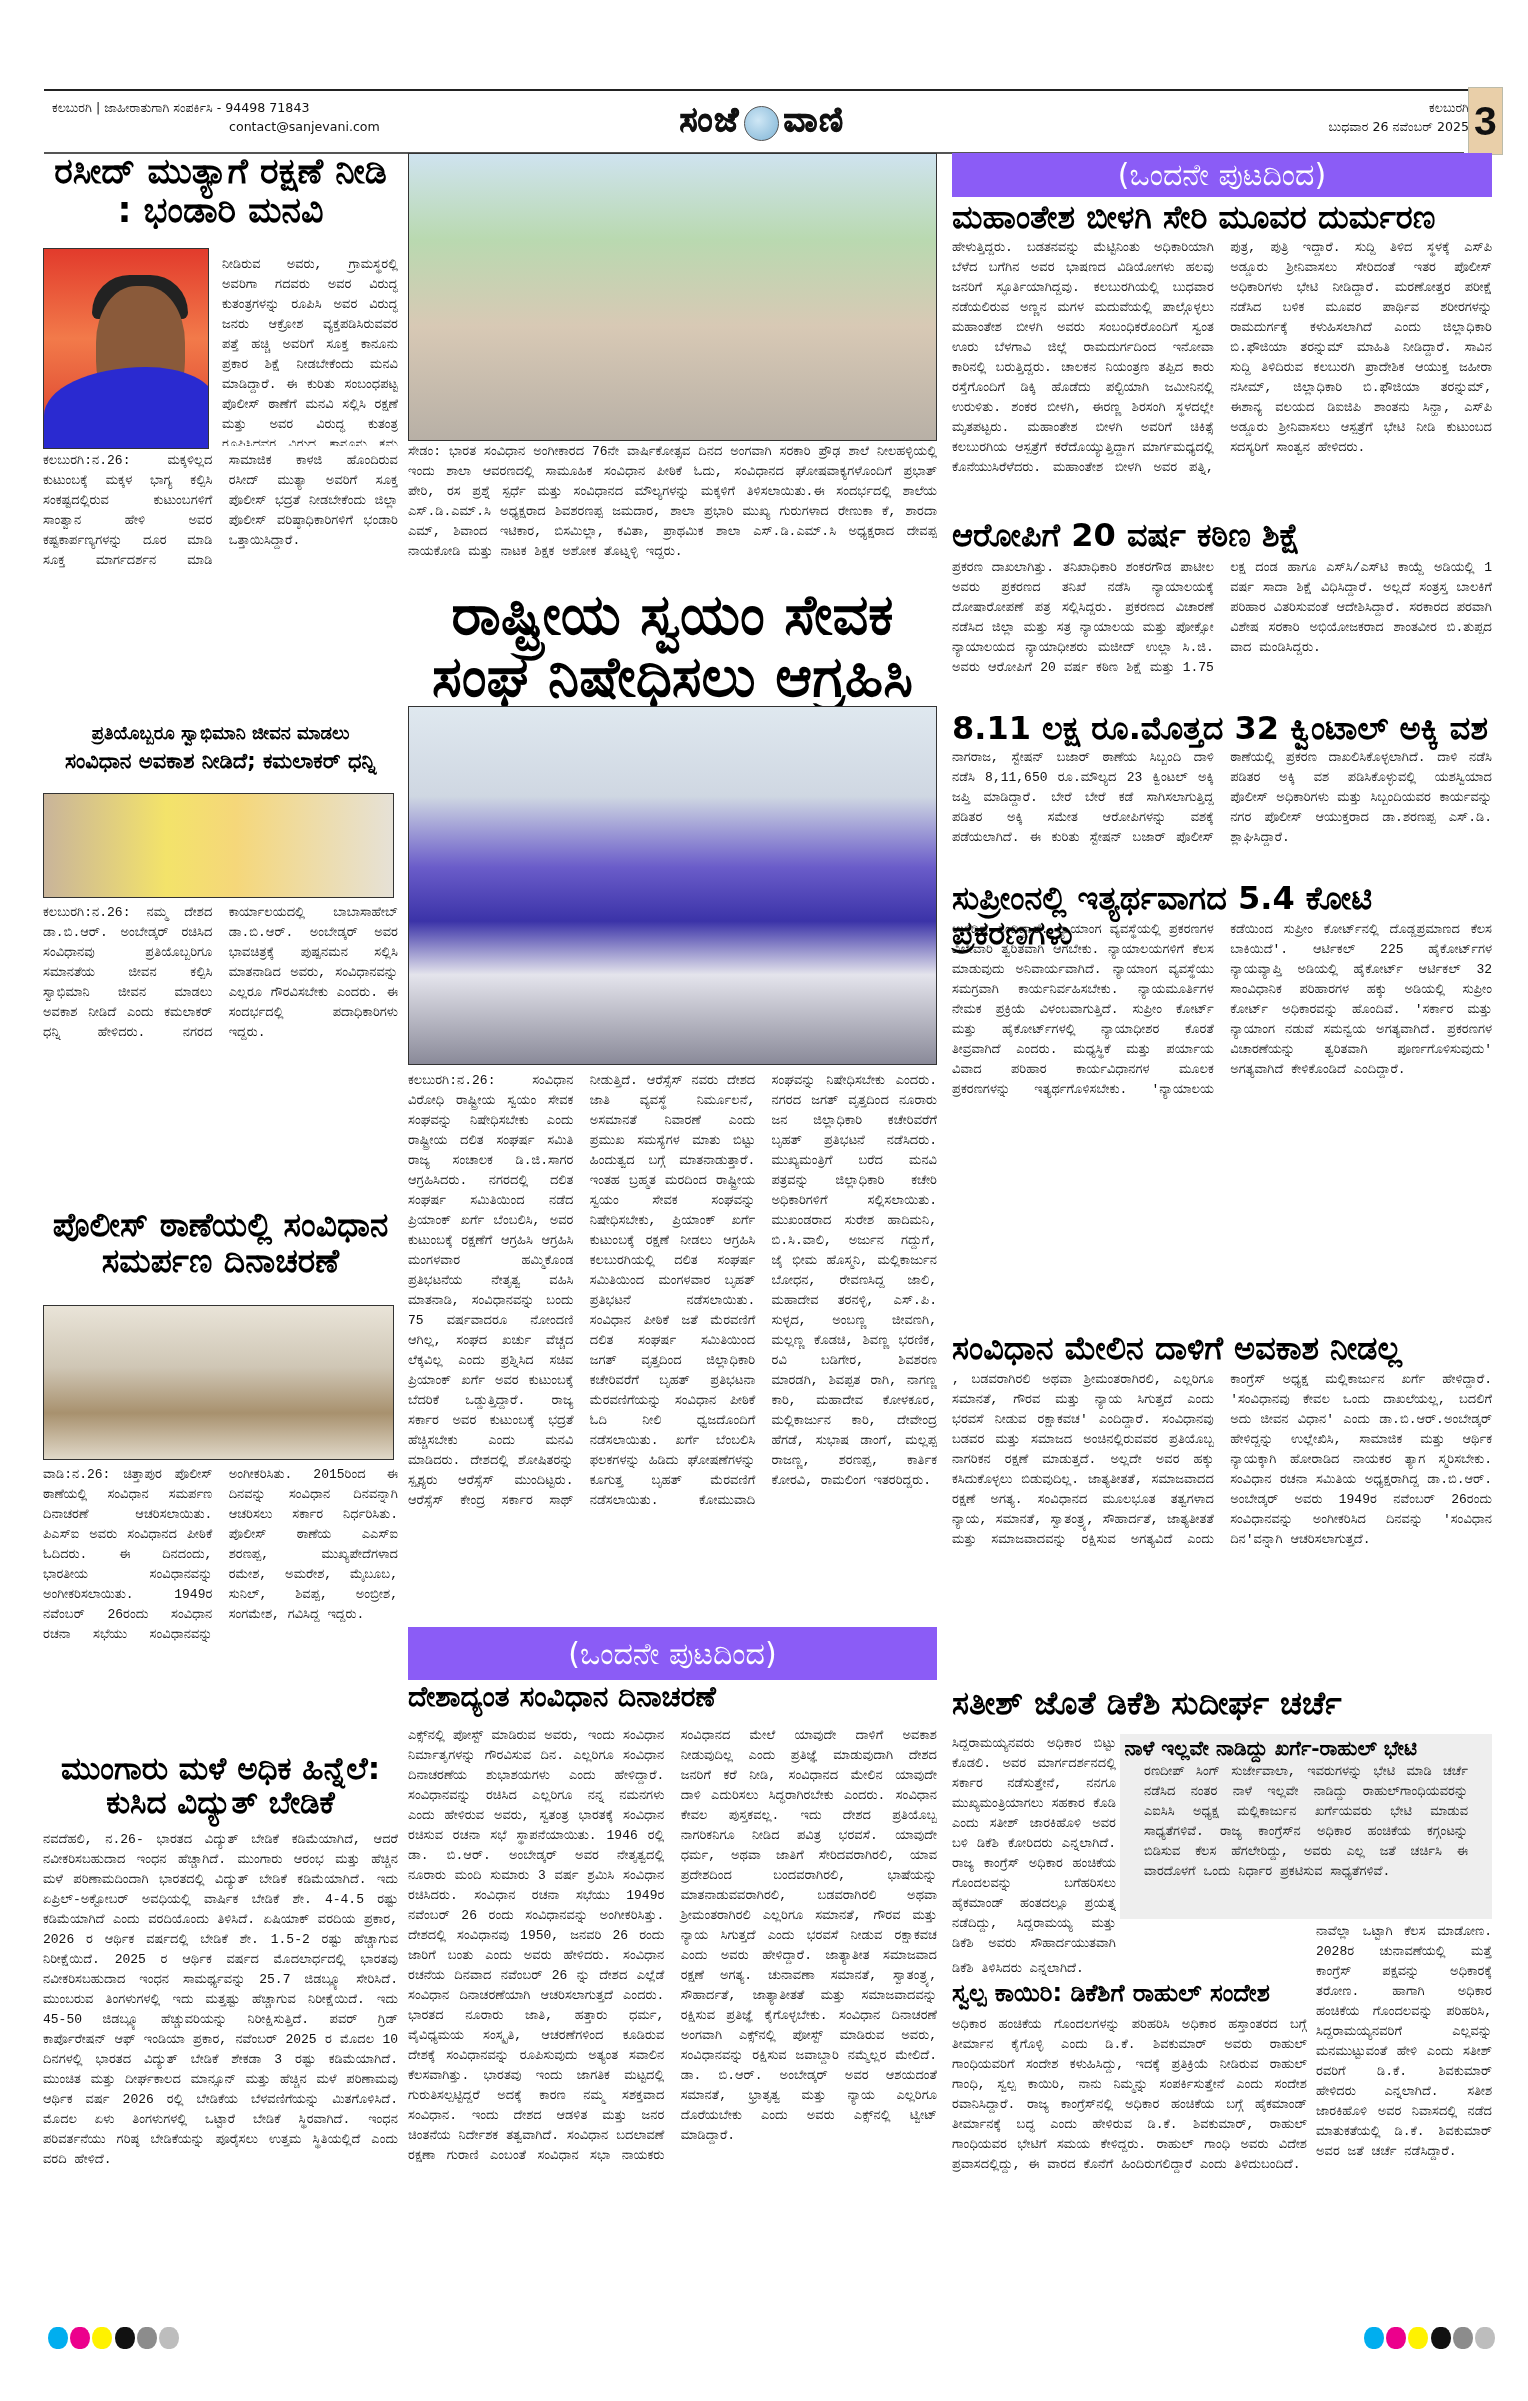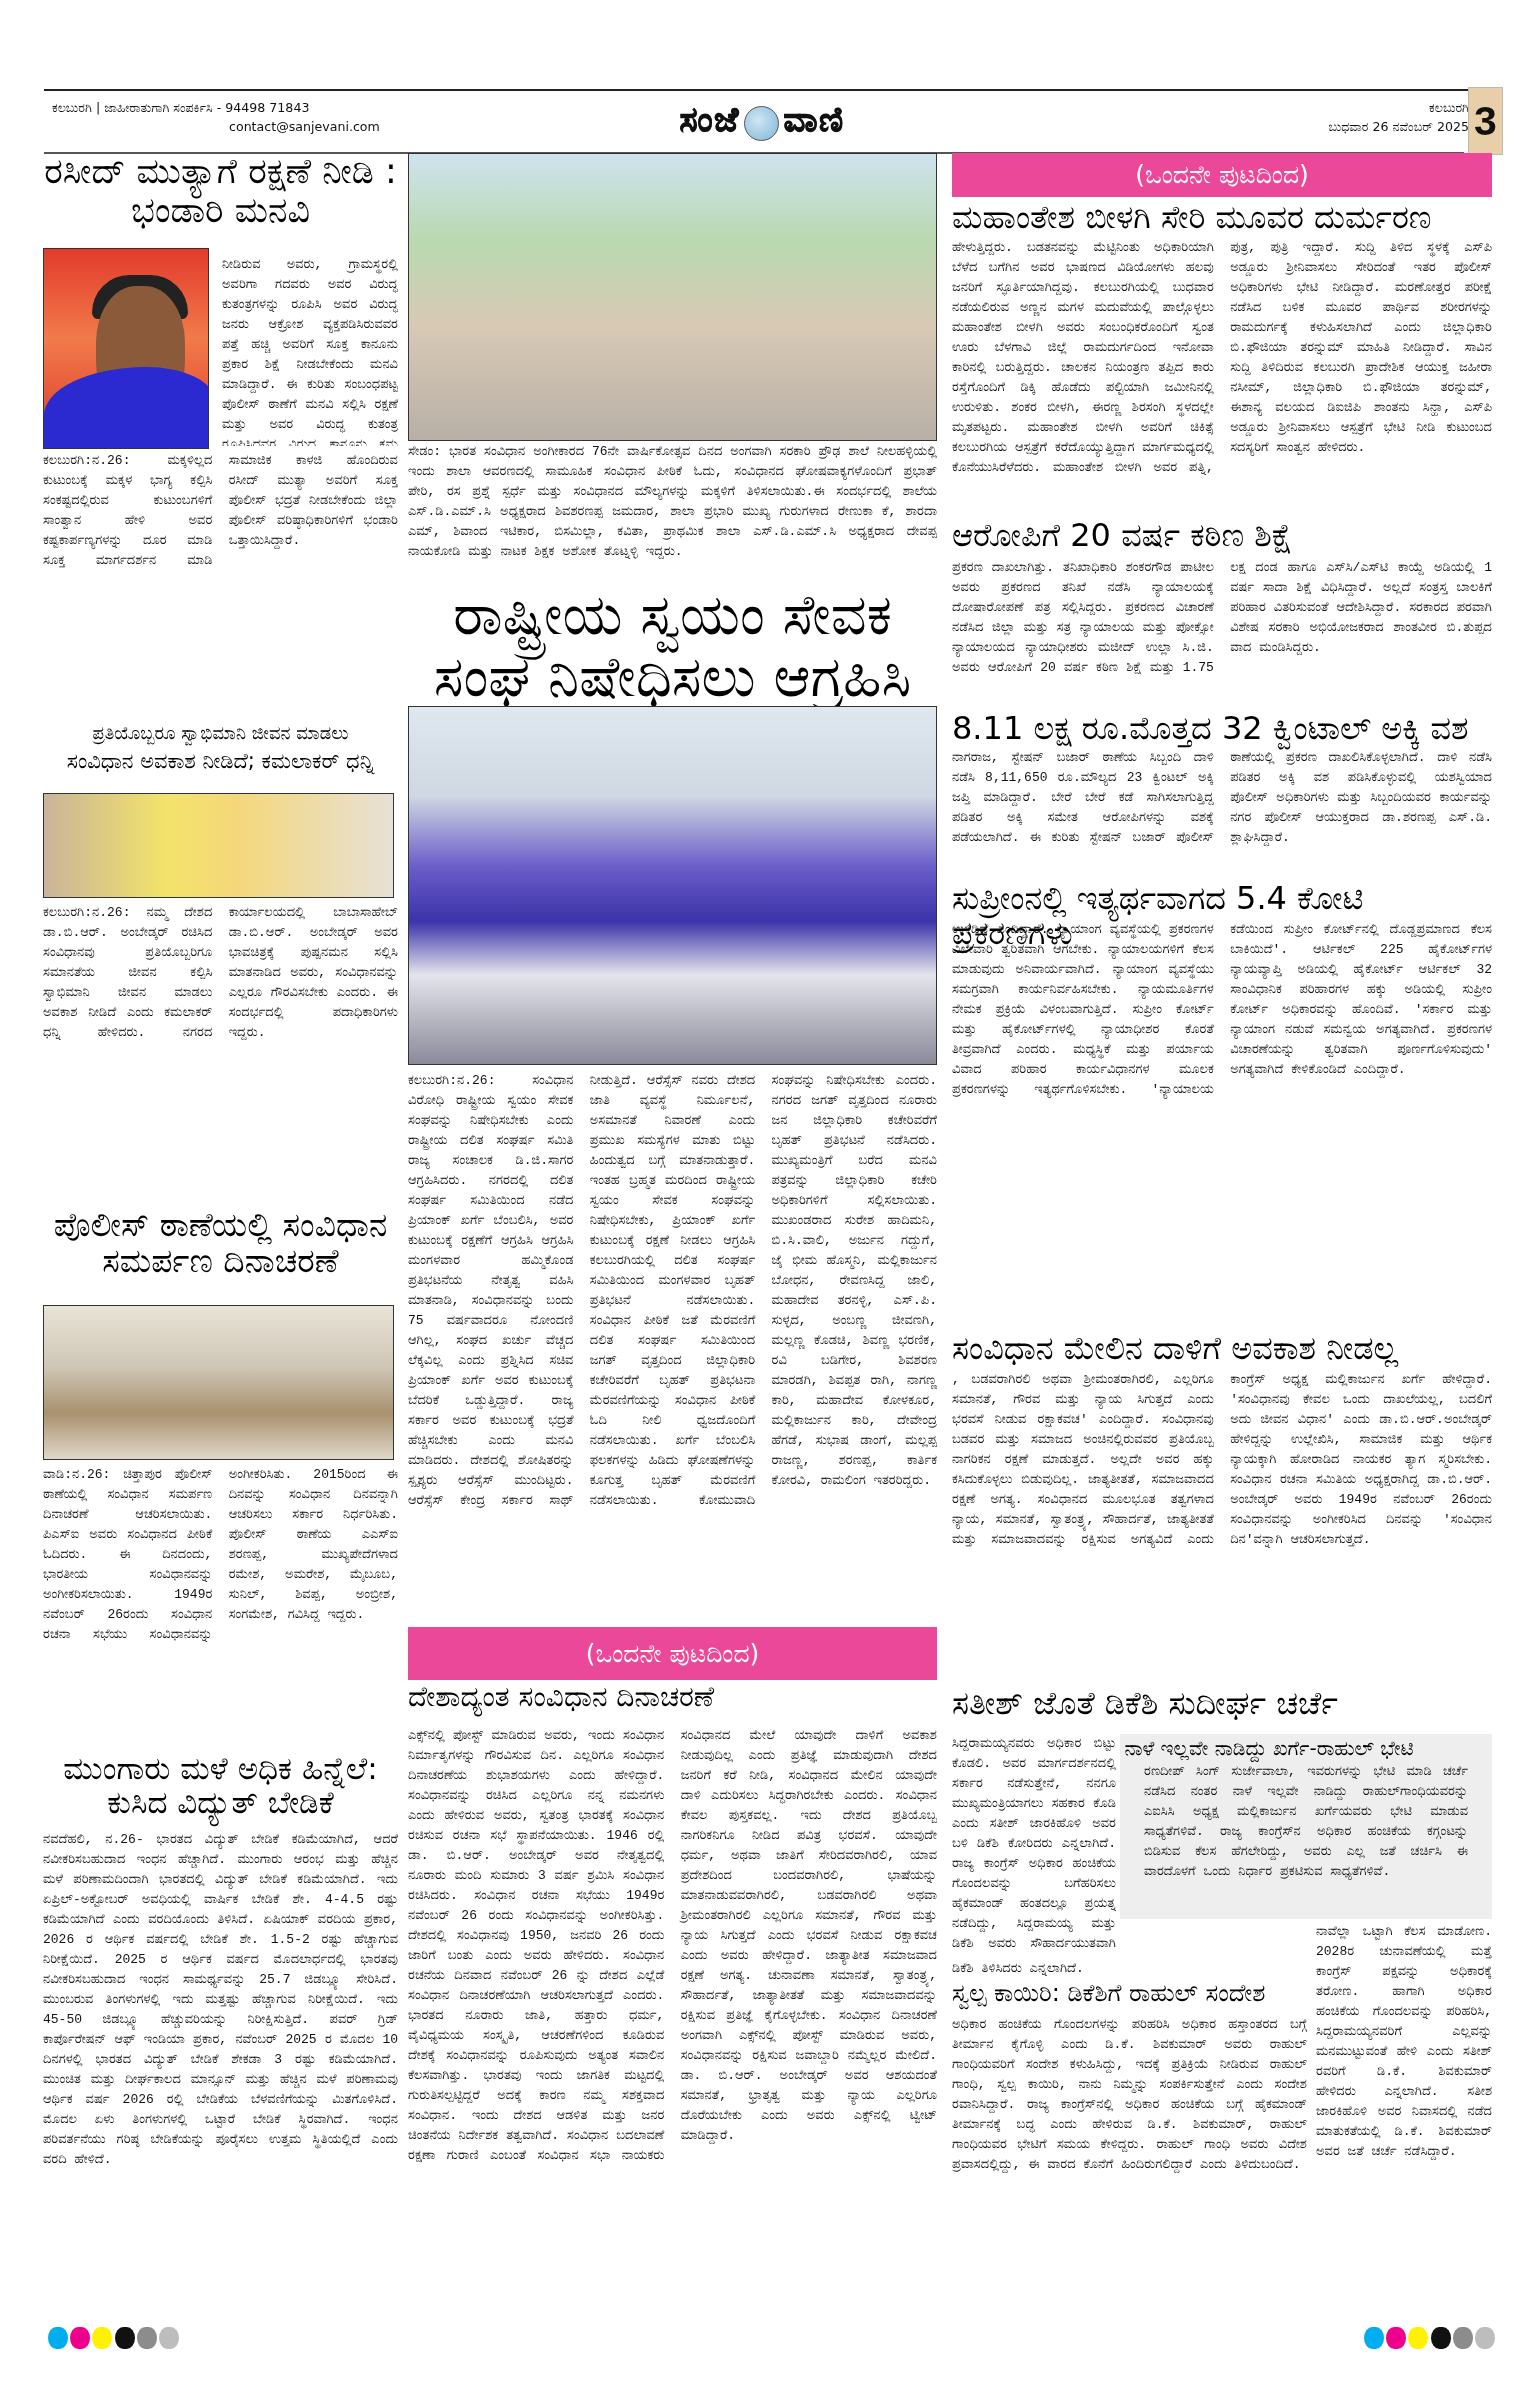--- a/index.html
+++ b/index.html
@@ -13,25 +13,25 @@
   .mast-left { left: 52px; top: 98px; font-size: 12.6px; line-height: 19px; }
   .mast-left .l2 { padding-left: 177px; }
   .mast-logo { left: 651px; top: 96px; width: 222px; height: 46px; display: flex; align-items: center; justify-content: center; }
   .mast-logo .logo-text { font-family: "DejaVu Serif", serif; font-weight: 900; font-size: 34px; letter-spacing: 1.5px; color: #111; -webkit-text-stroke: 0.7px #111; }
   .mast-logo .globe { display: inline-block; width: 35px; height: 35px; border-radius: 50%; background: radial-gradient(circle at 40% 40%, #cfe7f5, #7fb4d6); border: 1.5px solid #555; margin: 0 4.4px; position: relative; top: 4.4px; }
   .mast-right { right: 59px; top: 98px; text-align: right; font-size: 12.6px; line-height: 19px; }
   .page-num { left: 1468px; top: 87px; width: 35px; height: 68px; background: #e9cfa9; border: 0.7px solid #bba; font-family: "Liberation Sans", sans-serif; font-weight: 900; font-size: 41px; display: flex; align-items: center; justify-content: center; }
   .mast-rule { left: 44px; top: 152px; width: 1420px; height: 2.2px; background: #555; }
 
   
-  .hl { font-family: "DejaVu Sans", sans-serif; font-weight: 400; color: #000; line-height: 1.1; text-align: center; }
+  .hl { font-family: "DejaVu Sans", sans-serif; font-weight: 700; color: #000; line-height: 1.1; text-align: center; }
   .hl-left { left: 43px; width: 355px; font-size: 35px; }
   .hl-mid  { left: 408px; width: 529px; font-size: 56px; }
   .hl-right { left: 952px; width: 540px; font-size: 32px; text-align: left; }
-  .banner { background: #ec4899; color: #fff; font-weight: 400; font-size: 25px; display: flex; align-items: center; justify-content: center; text-align: center; }
+  .banner { background: #8b5cf6; color: #fff; font-weight: 400; font-size: 30px; display: flex; align-items: center; justify-content: center; text-align: center; }
 
   
   .txt { font-family: Liberation Mono, monospace; font-size: 13px; line-height: 20px; color: #111; text-align: justify; overflow: hidden; }
   .cols2 { column-count: 2; column-gap: 16.3px; }
   .cols3 { column-count: 3; column-gap: 16.3px; }
 
   .photo { border: 1.5px solid #333; overflow: hidden; }
   .ph-portrait { background: linear-gradient(180deg, #e23b2c 0%, #f27a4a 45%, #d93a2a 100%); position: relative; }
   .ph-portrait .face { position: absolute; left: 52px; top: 37px; width: 89px; height: 126px; border-radius: 45% 45% 40% 40%; background: #8a5a3a; }
   .ph-portrait .hair { position: absolute; left: 48px; top: 26px; width: 96px; height: 44px; border-radius: 44px 44px 7.4px 7.4px; background: #222; }

